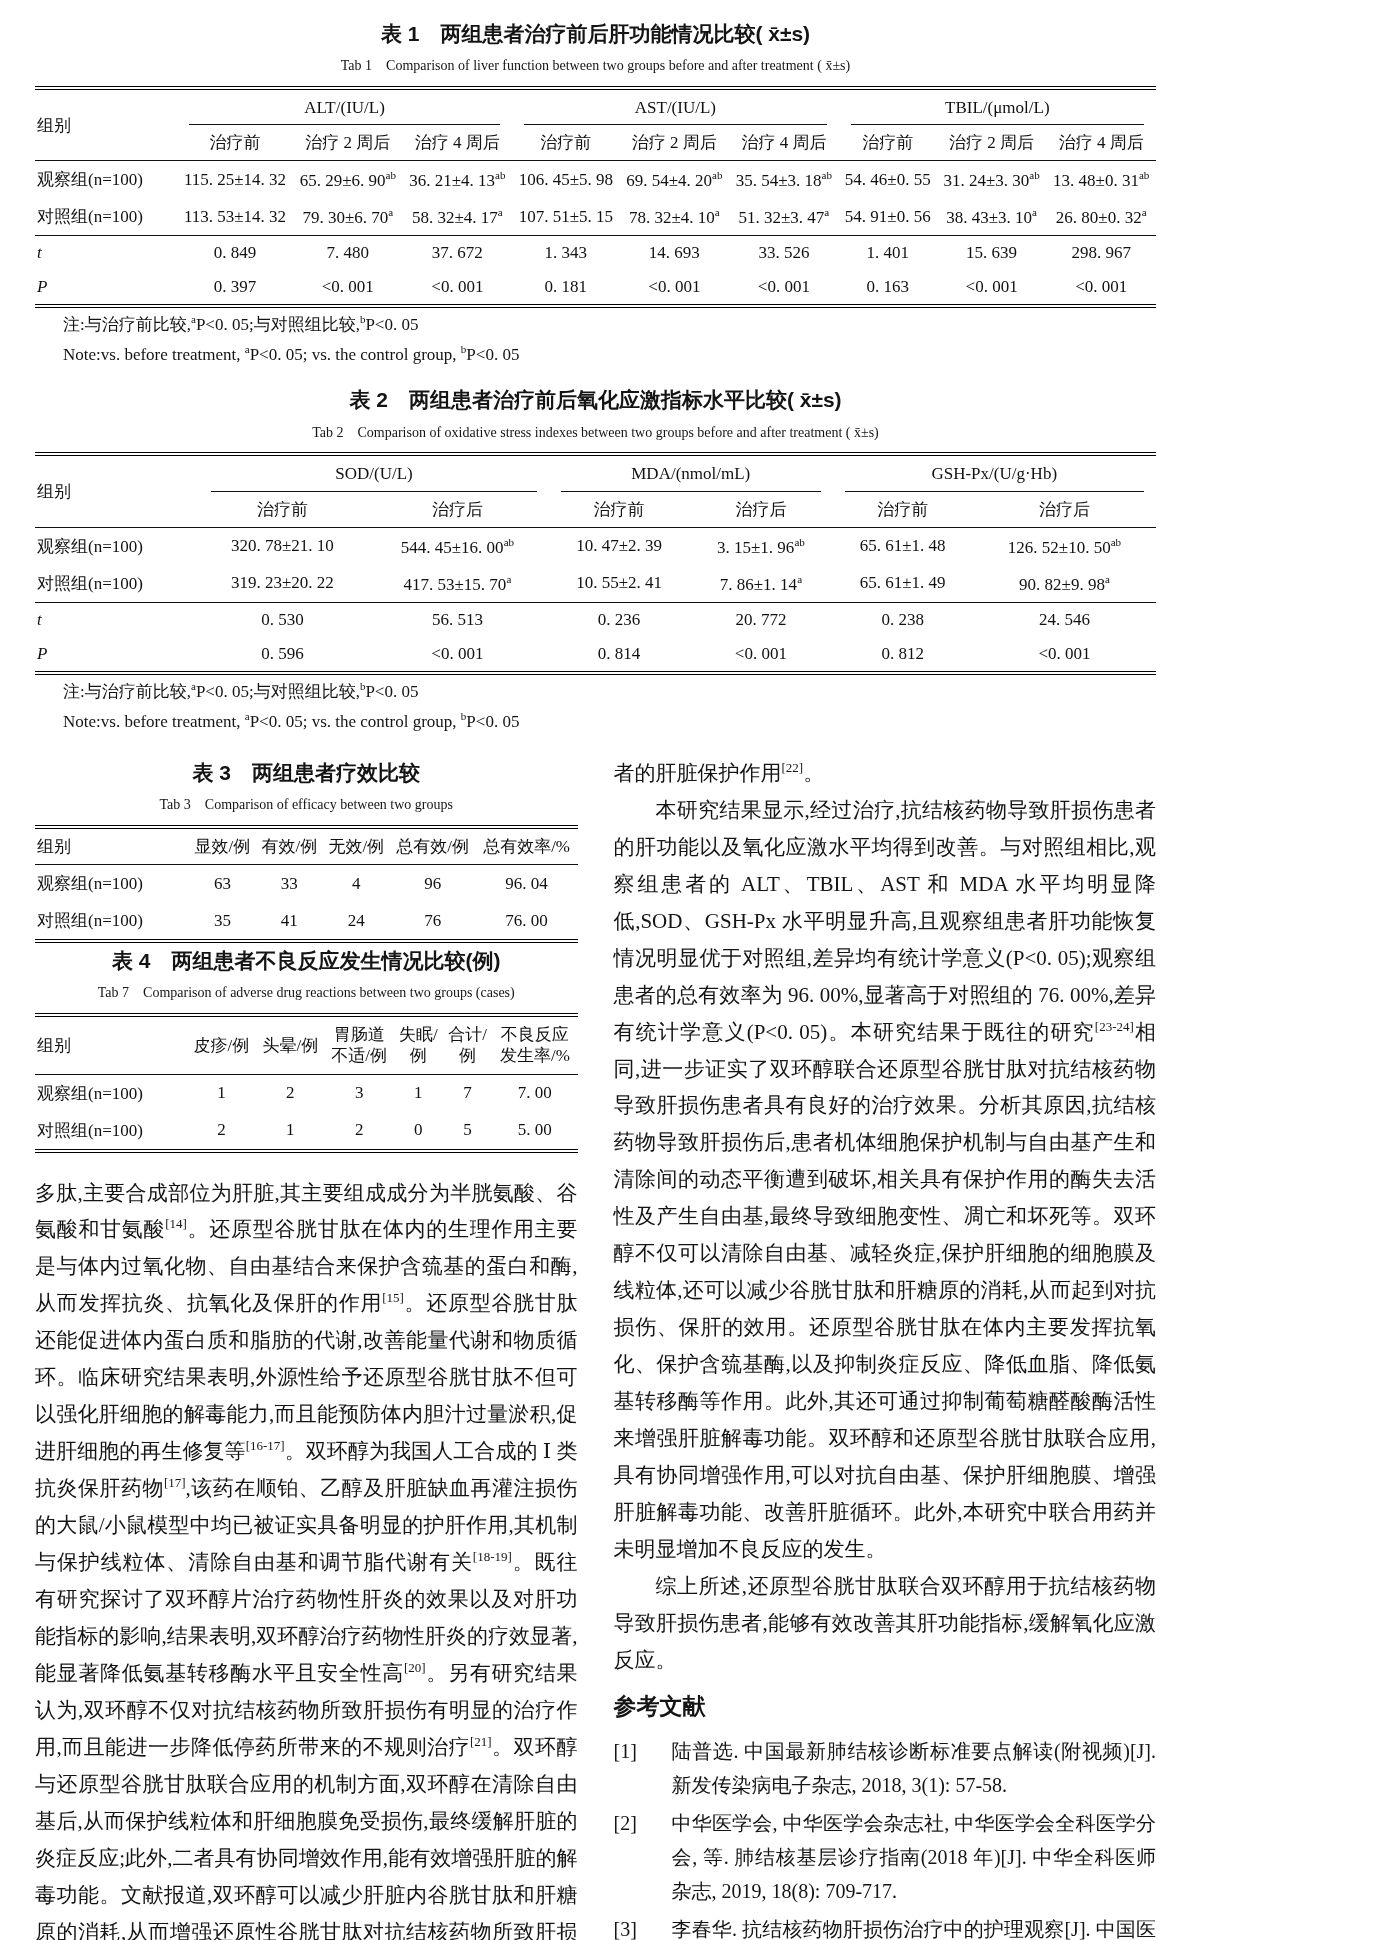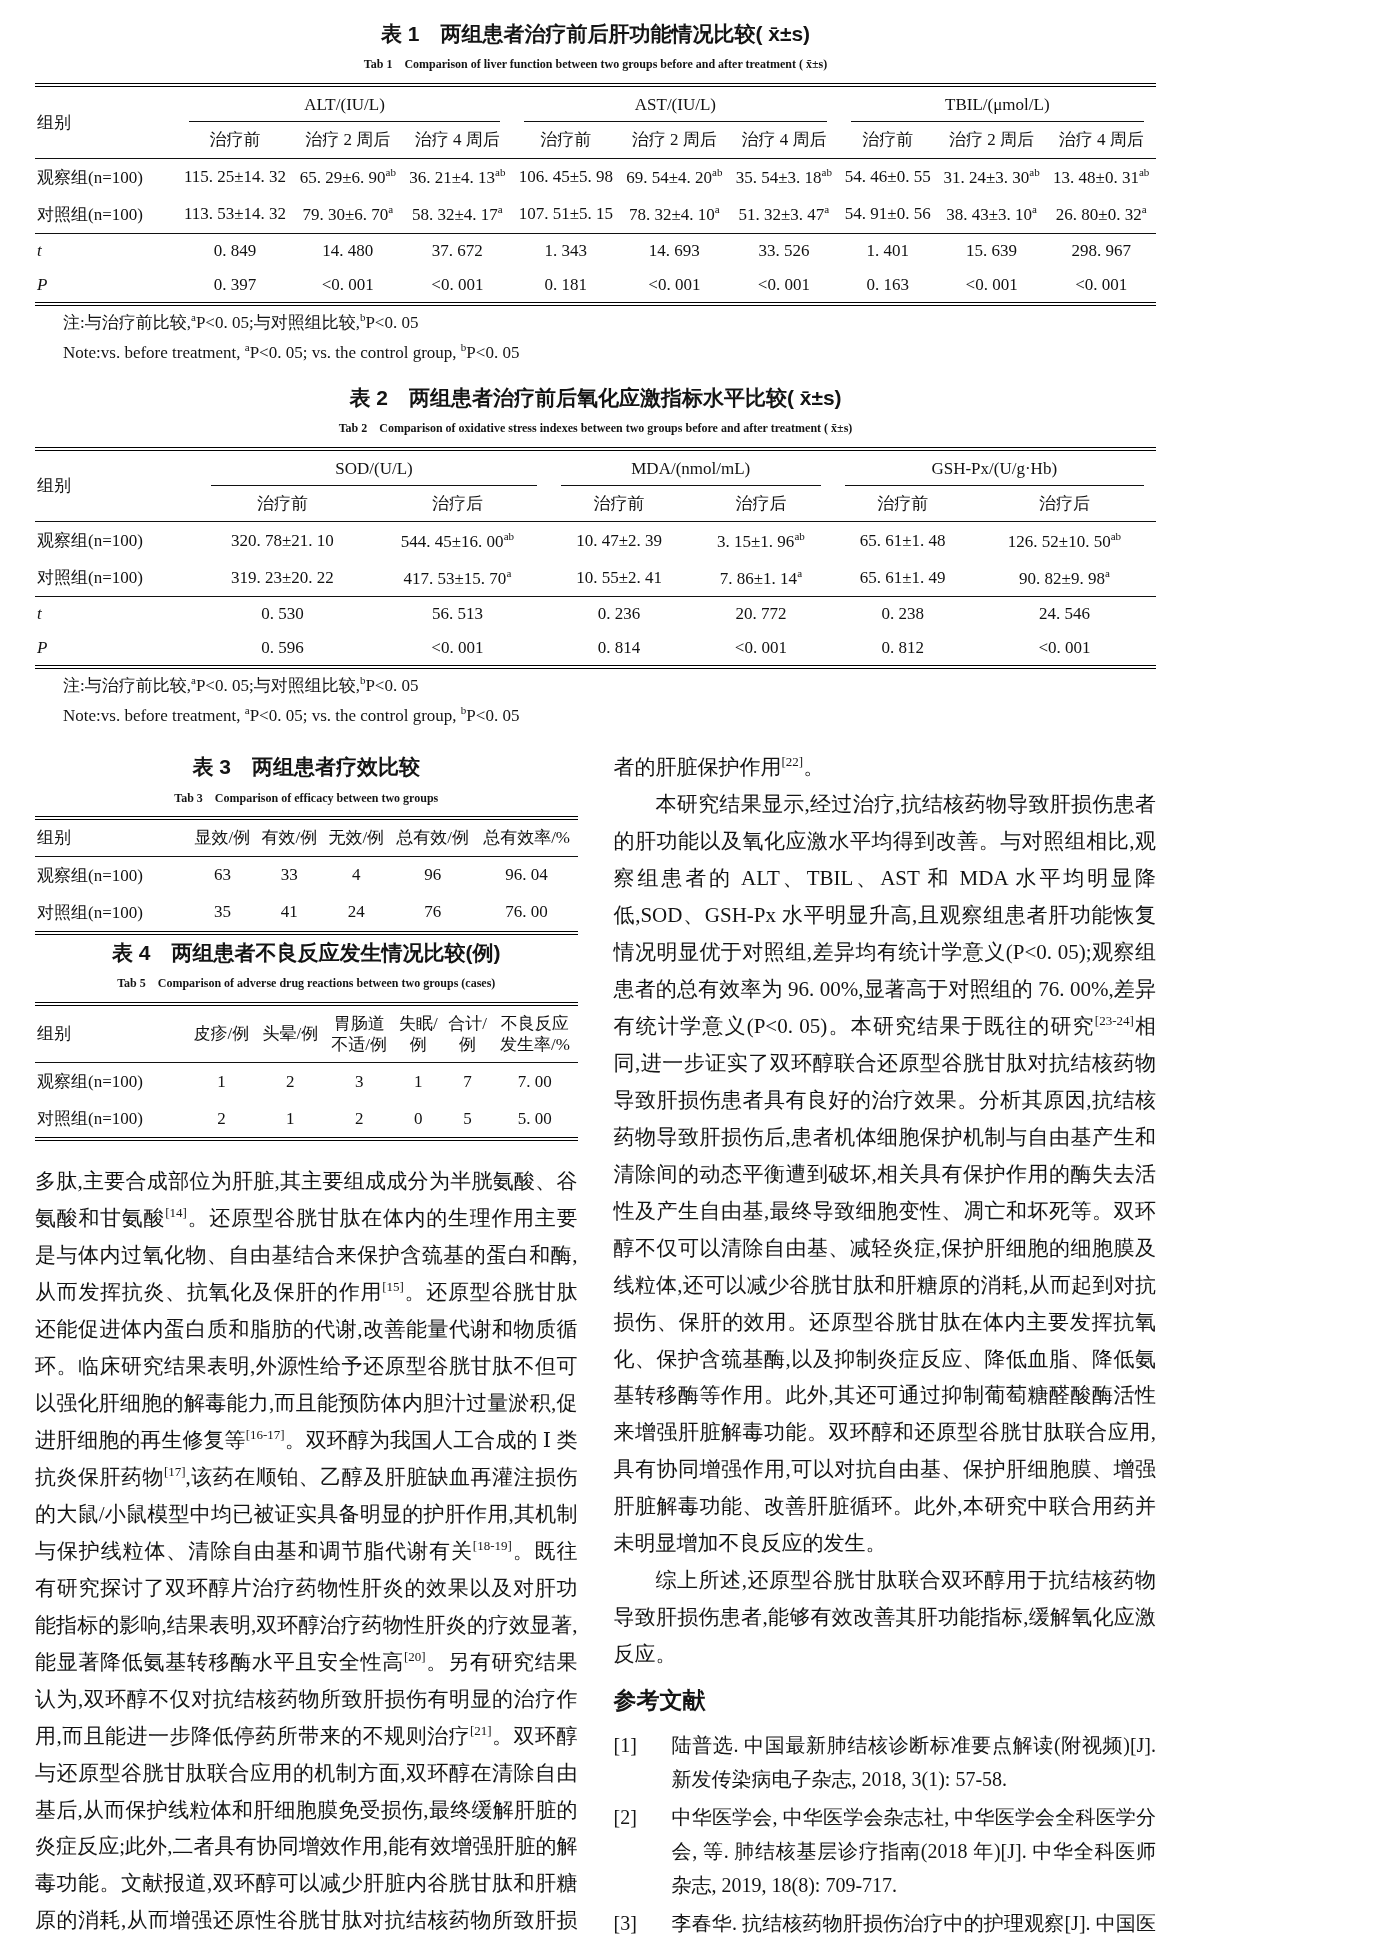--- a/index.html
+++ b/index.html
@@ -3,21 +3,21 @@
 <meta charset="utf-8">
 <style>
   html,body{margin:0;padding:0;background:#ffffff;color:#141414;}
   .page{position:relative;width:1191px;height:1940px;box-sizing:border-box;
         padding:16px 35px 0 35px;overflow:hidden;
         font-family:"Liberation Serif","DejaVu Serif",serif;}
   
   .tt-zh{text-align:center;font-family:"Liberation Sans","DejaVu Sans",sans-serif;
          font-weight:700;font-size:21px;line-height:1.35;margin:4px 0 8px 0;}
   .tt-en{text-align:center;font-family:"Liberation Serif","DejaVu Serif",serif;
-         font-weight:700;font-size:12px;line-height:1.4;margin:0 0 10px 0;}
+         font-weight:400;font-size:14px;line-height:1.4;margin:0 0 10px 0;}
   
   .tblwrap{width:100%;}
   .tblwrap table{width:100%;border-collapse:collapse;
       border-top:4px double #000;border-bottom:4px double #000;
       font-family:"Liberation Serif","DejaVu Serif",serif;font-size:17px;color:#111;}
   .tblwrap th,.tblwrap td{padding:7px 2px;text-align:center;font-weight:400;vertical-align:middle;}
   .tblwrap th{line-height:1.25;}
   .tblwrap .rowhead{text-align:left;padding-left:2px;}
   .tblwrap .ghead{position:relative;}
   .tblwrap .ghead::after{content:"";position:absolute;left:12px;right:12px;bottom:0;
@@ -103,21 +103,21 @@
               <td>107. 51±5. 15</td>
               <td>78. 32±4. 10<sup>a</sup></td>
               <td>51. 32±3. 47<sup>a</sup></td>
               <td>54. 91±0. 56</td>
               <td>38. 43±3. 10<sup>a</sup></td>
               <td>26. 80±0. 32<sup>a</sup></td>
             </tr>
             <tr class="srow first">
               <td class="rlabel stat">t</td>
               <td>0. 849</td>
-              <td>14. 480</td>
+              <td>7. 480</td>
               <td>37. 672</td>
               <td>1. 343</td>
               <td>14. 693</td>
               <td>33. 526</td>
               <td>1. 401</td>
               <td>15. 639</td>
               <td>298. 967</td>
             </tr>
             <tr class="srow">
               <td class="rlabel stat">P</td>
@@ -233,21 +233,21 @@
                   <td>24</td>
                   <td>76</td>
                   <td>76. 00</td>
                 </tr>
               </tbody>
             </table>
           </div>
       </div>
       <div style="margin-top:3px">
         <div class="tt-zh">表 4　两组患者不良反应发生情况比较(例)</div>
-        <div class="tt-en" style="max-width:540px;margin-left:auto;margin-right:auto">Tab 5　Comparison of adverse drug reactions between two groups (cases)</div>
+        <div class="tt-en" style="max-width:540px;margin-left:auto;margin-right:auto">Tab 7　Comparison of adverse drug reactions between two groups (cases)</div>
         <div id="t4" class="tblwrap">
             <table>
               <tbody>
                 <tr>
                   <th class="rowhead subhead">组别</th>
                   <th class="subhead">皮疹/例</th>
                   <th class="subhead">头晕/例</th>
                   <th class="subhead">胃肠道<br>不适/例</th>
                   <th class="subhead">失眠/<br>例</th>
                   <th class="subhead">合计/<br>例</th>

